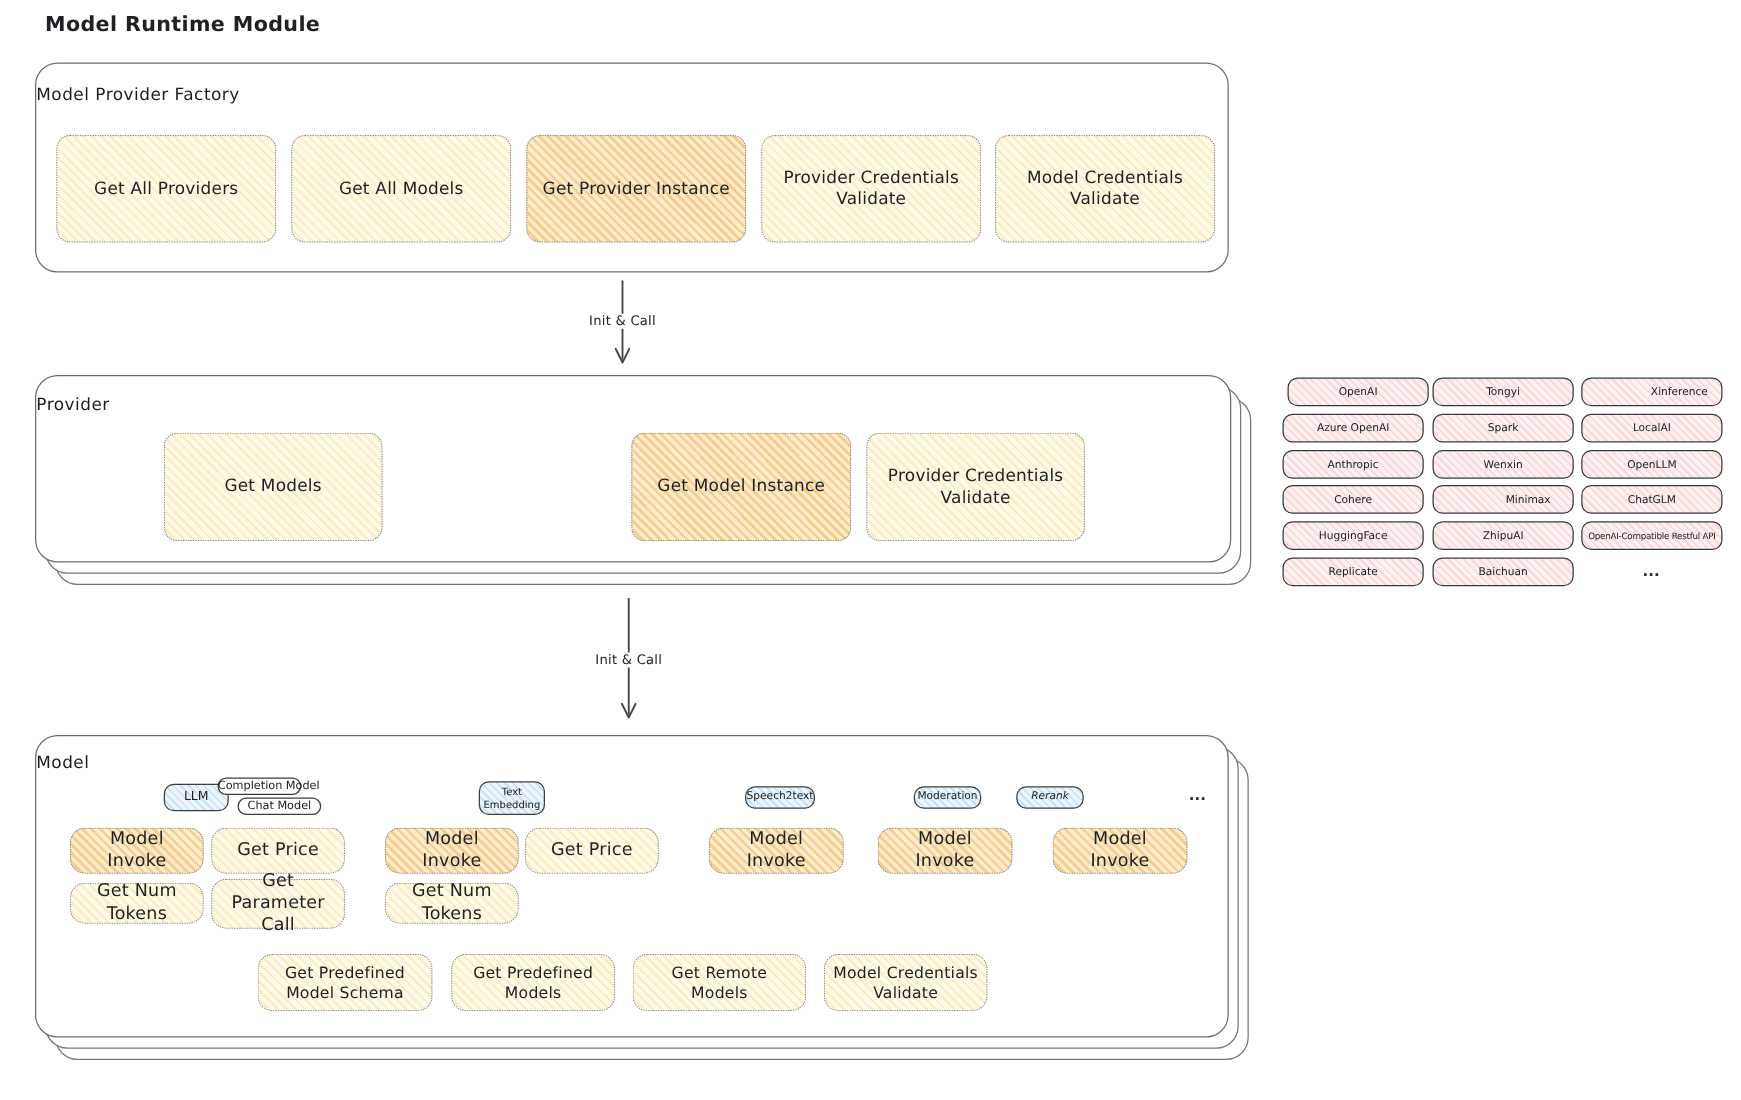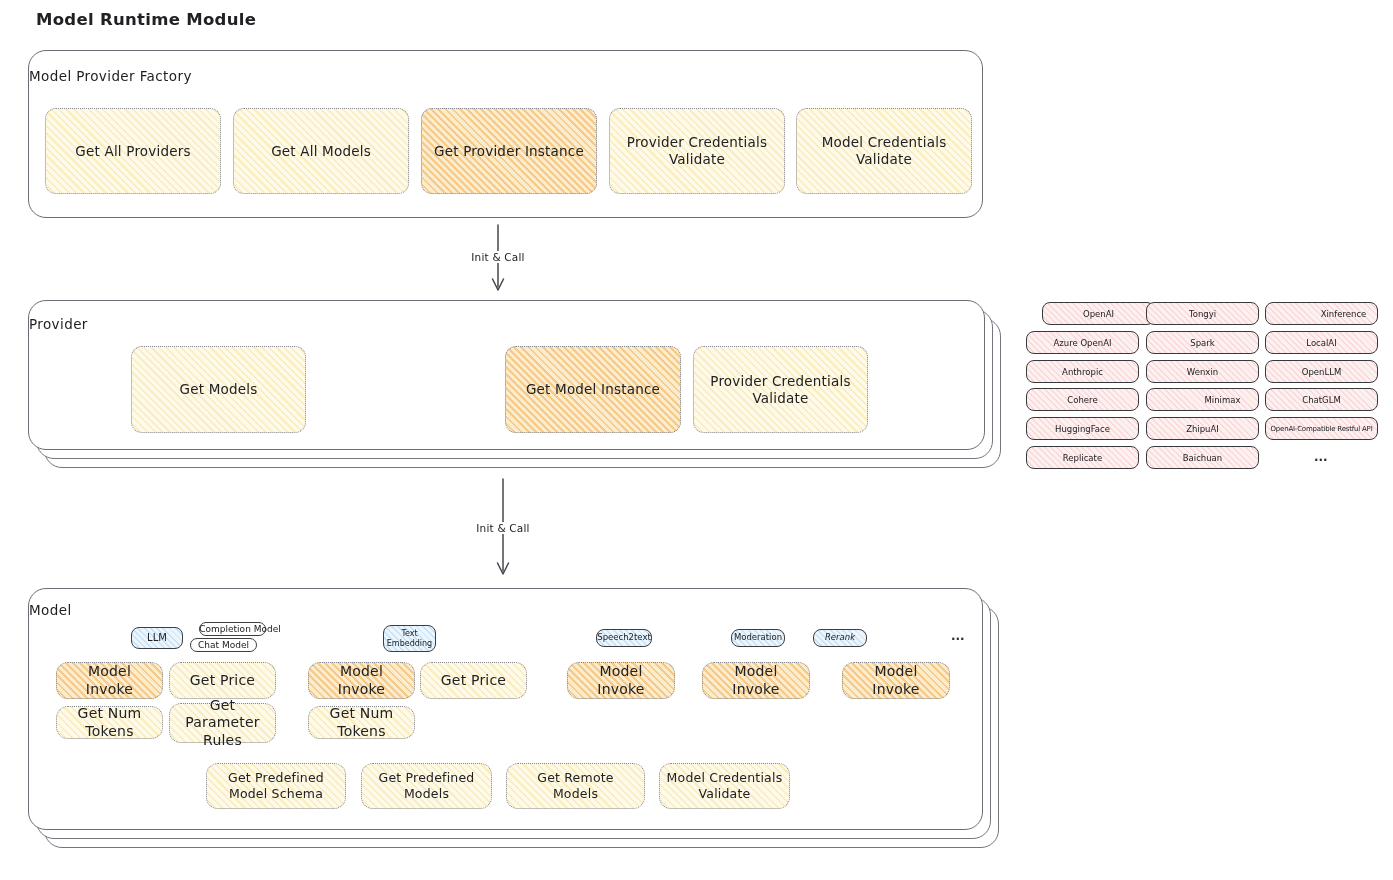--- a/index.html
+++ b/index.html
@@ -107,21 +107,21 @@
   <div class="stack" style="left:36px; top:309px; width:957px; height:150px;"></div>
   <div class="container" style="left:28px; top:300px; width:957px; height:150px;">
     <div class="container-title" style="top:15px;">Provider</div>
     <div class="btn" style="left:102px; top:45px; width:175px; height:87px;">Get Models</div>
     <div class="btn hl" style="left:476px; top:45px; width:176px; height:87px;">Get Model Instance</div>
     <div class="btn" style="left:664px; top:45px; width:175px; height:87px;">Provider Credentials Validate</div>
   </div>
 
   <div class="abs" style="left:1026px; top:302px; width:355px; height:170px;">
 
-    <div class="pill" style="left:16px; top:0px;">OpenAI</div>
+    <div class="pill" style="left:4px; top:0px;">OpenAI</div>
     <div class="pill" style="left:0px; top:29px;">Azure OpenAI</div>
     <div class="pill" style="left:0px; top:58px;">Anthropic</div>
     <div class="pill" style="left:0px; top:86px;">Cohere</div>
     <div class="pill" style="left:0px; top:115px;">HuggingFace</div>
     <div class="pill" style="left:0px; top:144px;">Replicate</div>
 
     <div class="pill" style="left:120px; top:0px;">Tongyi</div>
     <div class="pill" style="left:120px; top:29px;">Spark</div>
     <div class="pill" style="left:120px; top:58px;">Wenxin</div>
     <div class="pill" style="left:120px; top:86px;padding-left:40px;">Minimax</div>
@@ -143,38 +143,38 @@
     </svg>
   </div>
   <div class="arrow-label" style="left:503px; top:522px;">Init &amp; Call</div>
 
   <div class="stack" style="left:44px; top:606px; width:955px; height:242px;"></div>
   <div class="stack" style="left:36px; top:597px; width:955px; height:242px;"></div>
   <div class="container" style="left:28px; top:588px; width:955px; height:242px;">
     <div class="container-title" style="top:13px;">Model</div>
 
     <div class="tag" style="left:102px; top:38px; width:52px; height:22px; font-size:10px;">LLM</div>
-    <div class="subtag" style="left:170px; top:33px; width:67px; height:14px;padding-left:19px;">Completion Model</div>
+    <div class="subtag" style="left:145px; top:33px; width:67px; height:14px;padding-left:19px;">Completion Model</div>
     <div class="subtag" style="left:161px; top:49px; width:67px; height:14px;">Chat Model</div>
     <div class="tag" style="left:354px; top:36px; width:53px; height:27px; font-size:8px;">Text Embedding</div>
     <div class="tag" style="left:567px; top:40px; width:56px; height:18px;">Speech2text</div>
     <div class="tag" style="left:702px; top:40px; width:54px; height:18px;">Moderation</div>
     <div class="tag" style="left:784px; top:40px; width:54px; height:18px;font-style:italic;">Rerank</div>
     <div class="more" style="left:922px; top:40px;">...</div>
 
     <div class="btn hl md" style="left:27px; top:73px; width:107px; height:37px;">Model Invoke</div>
     <div class="btn md" style="left:140px; top:73px; width:107px; height:37px;">Get Price</div>
     <div class="btn hl md" style="left:279px; top:73px; width:107px; height:37px;">Model Invoke</div>
     <div class="btn md" style="left:391px; top:73px; width:107px; height:37px;">Get Price</div>
     <div class="btn hl md" style="left:538px; top:73px; width:108px; height:37px;">Model Invoke</div>
     <div class="btn hl md" style="left:673px; top:73px; width:108px; height:37px;">Model Invoke</div>
     <div class="btn hl md" style="left:813px; top:73px; width:108px; height:37px;">Model Invoke</div>
 
     <div class="btn md" style="left:27px; top:117px; width:107px; height:33px;">Get Num Tokens</div>
-    <div class="btn md" style="left:140px; top:114px; width:107px; height:40px;">Get Parameter Rules</div>
+    <div class="btn md" style="left:140px; top:114px; width:107px; height:40px;">Get Parameter Call</div>
     <div class="btn md" style="left:279px; top:117px; width:107px; height:33px;">Get Num Tokens</div>
 
     <div class="btn sm" style="left:177px; top:174px; width:140px; height:46px;">Get Predefined Model Schema</div>
     <div class="btn sm" style="left:332px; top:174px; width:131px; height:46px;">Get Predefined Models</div>
     <div class="btn sm" style="left:477px; top:174px; width:139px; height:46px;">Get Remote Models</div>
     <div class="btn sm" style="left:630px; top:174px; width:131px; height:46px;">Model Credentials Validate</div>
   </div>
 
 </div>
 

